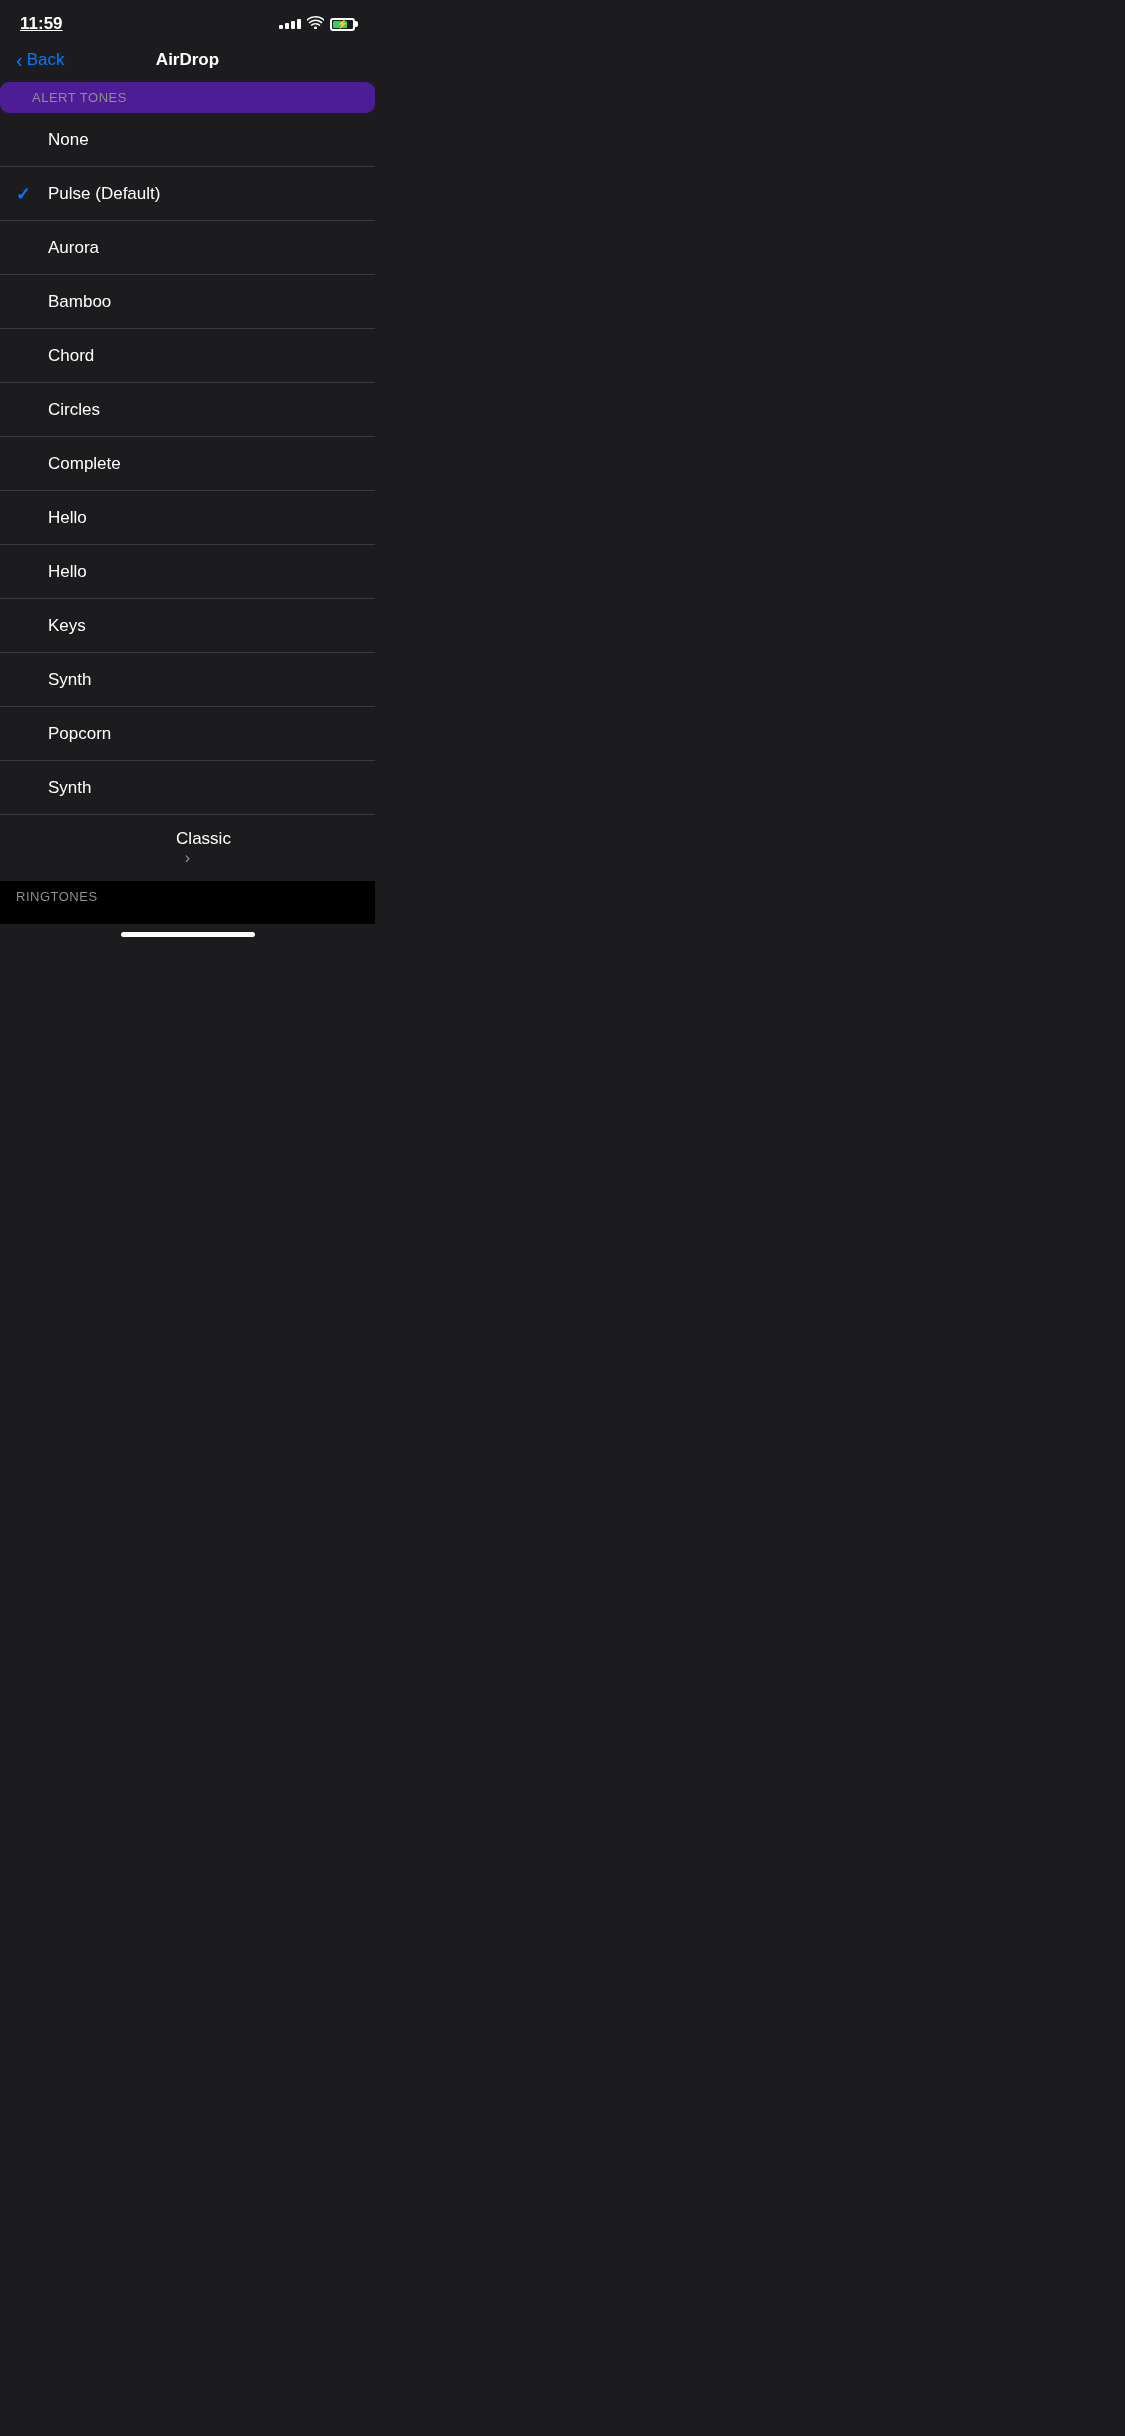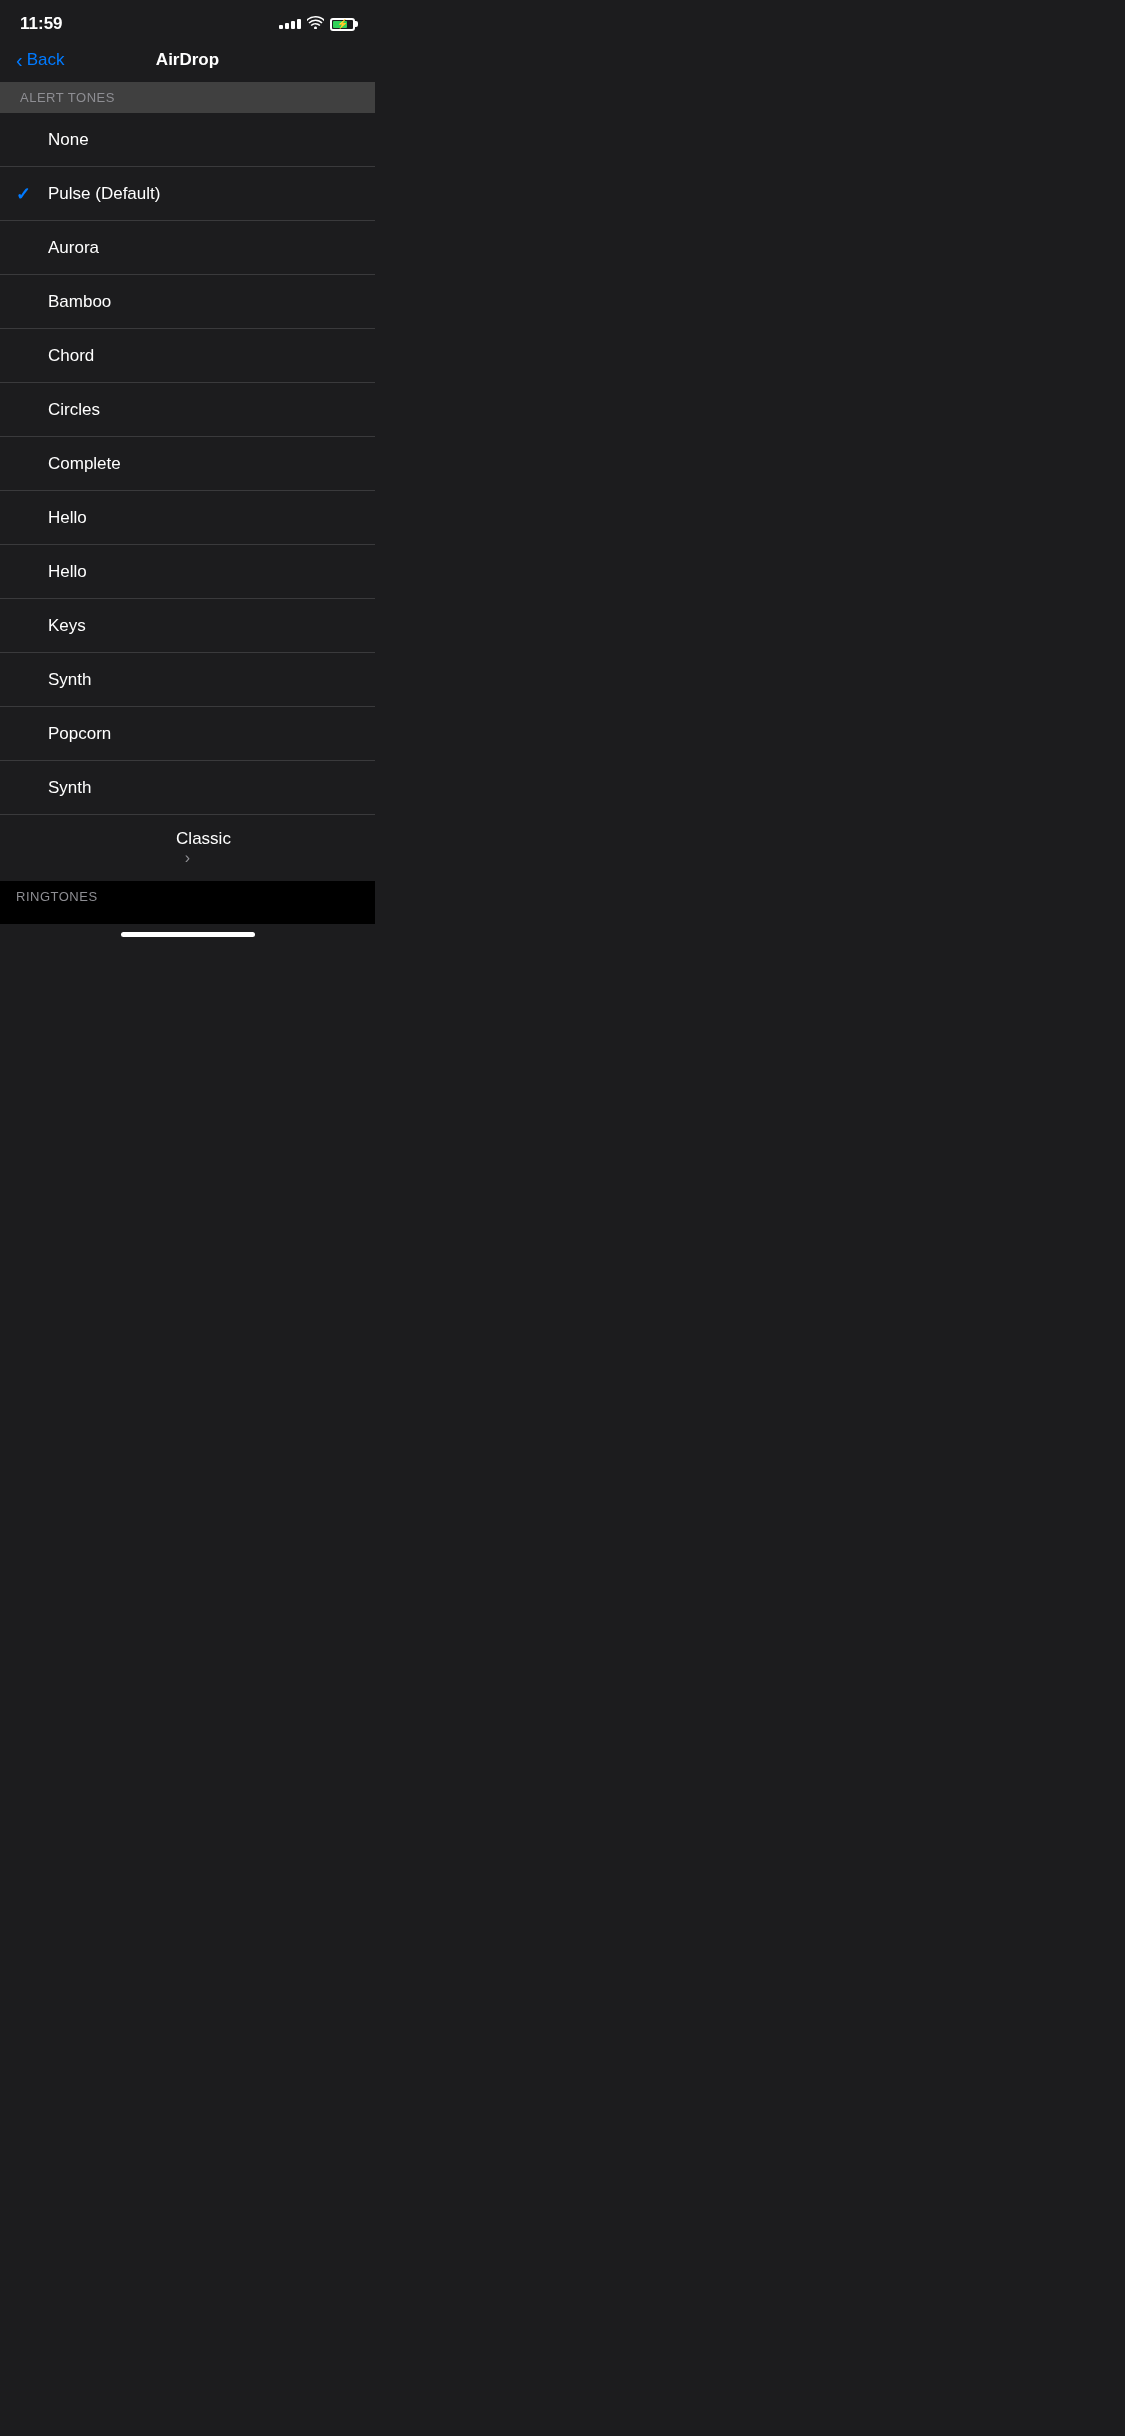--- a/index.html
+++ b/index.html
@@ -17,20 +17,21 @@
       min-height: 812px;
       overflow-x: hidden;
     }
 
     .status-bar {
       display: flex;
       justify-content: space-between;
       align-items: center;
       padding: 14px 20px 8px 20px;
       background-color: #1c1c1e;
+      text-decoration: underline;
     }
 
     .status-time {
       font-size: 17px;
       font-weight: 600;
       color: #ffffff;
     }
 
     .status-icons {
       display: flex;
@@ -128,27 +129,28 @@
       line-height: 1;
     }
 
     .nav-title {
       font-size: 17px;
       font-weight: 600;
       color: #ffffff;
     }
 
     .section-header {
-      background-color: #404040;
-      padding: 8px 20px;
+      background-color: #4c1d95;
+      padding: 8px 32px;
       font-size: 13px;
       font-weight: 400;
       color: #8e8e93;
       letter-spacing: 0.5px;
       text-transform: uppercase;
+      border-radius: 9px;
     }
 
     .list-container {
       background-color: #1c1c1e;
     }
 
     .list-item {
       display: flex;
       align-items: center;
       padding: 14px 16px;

